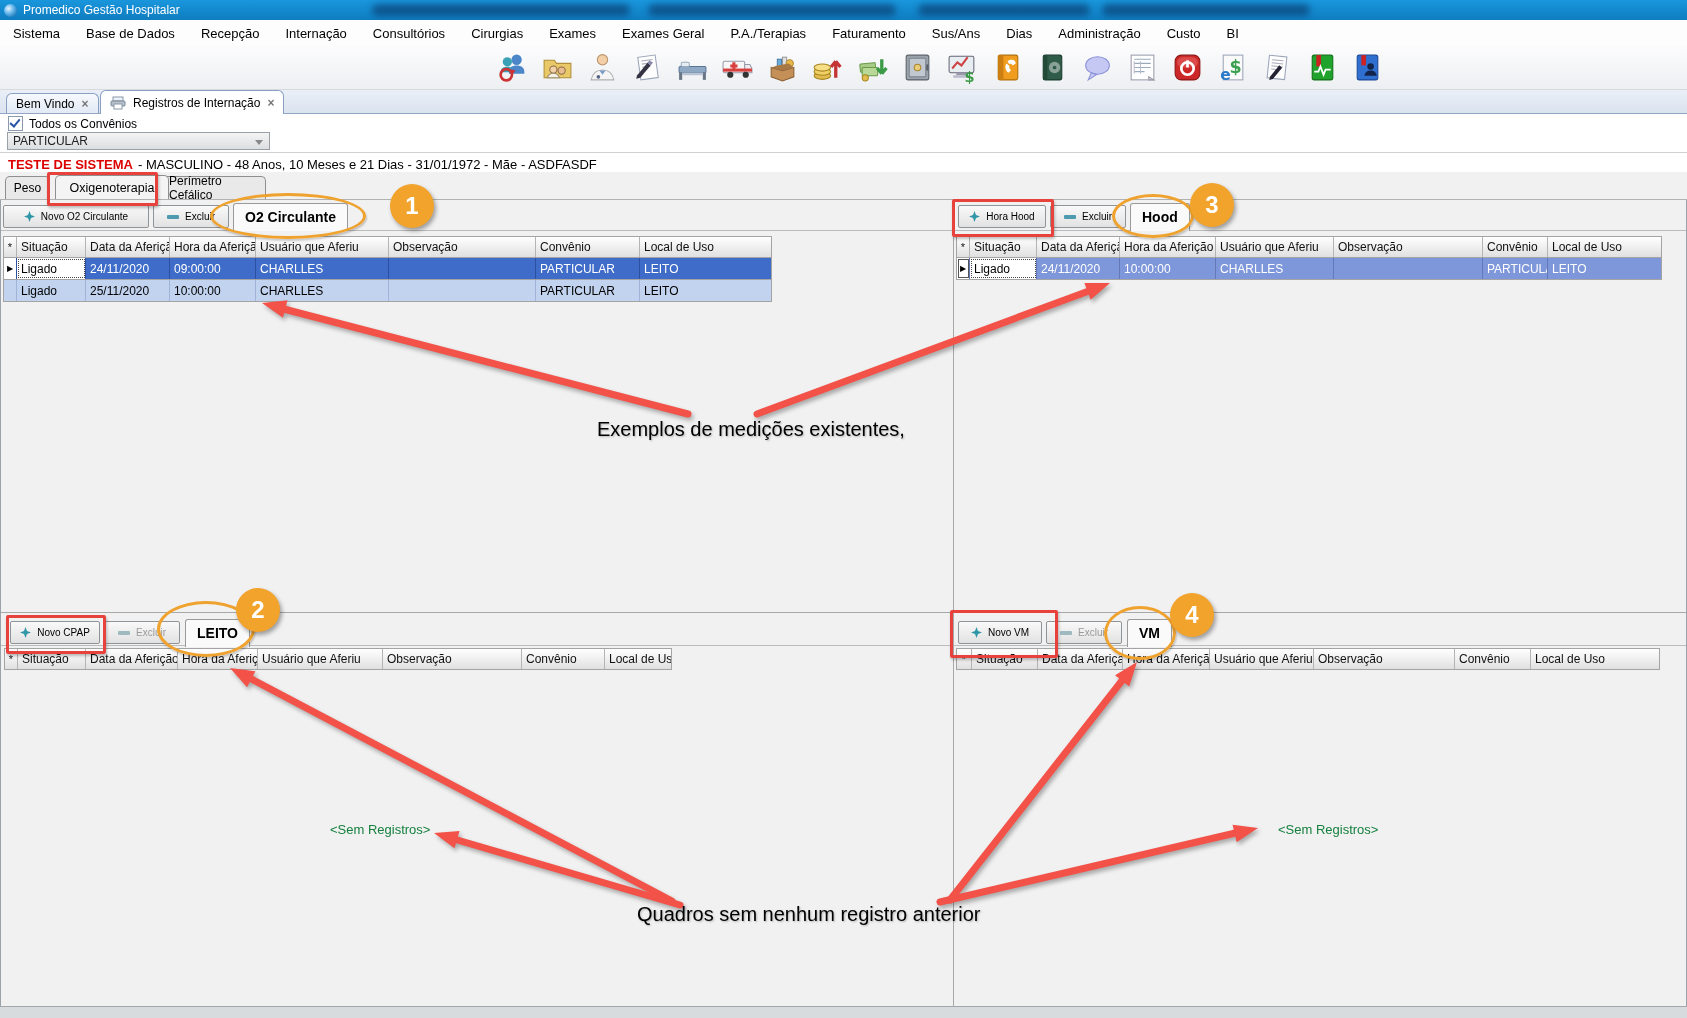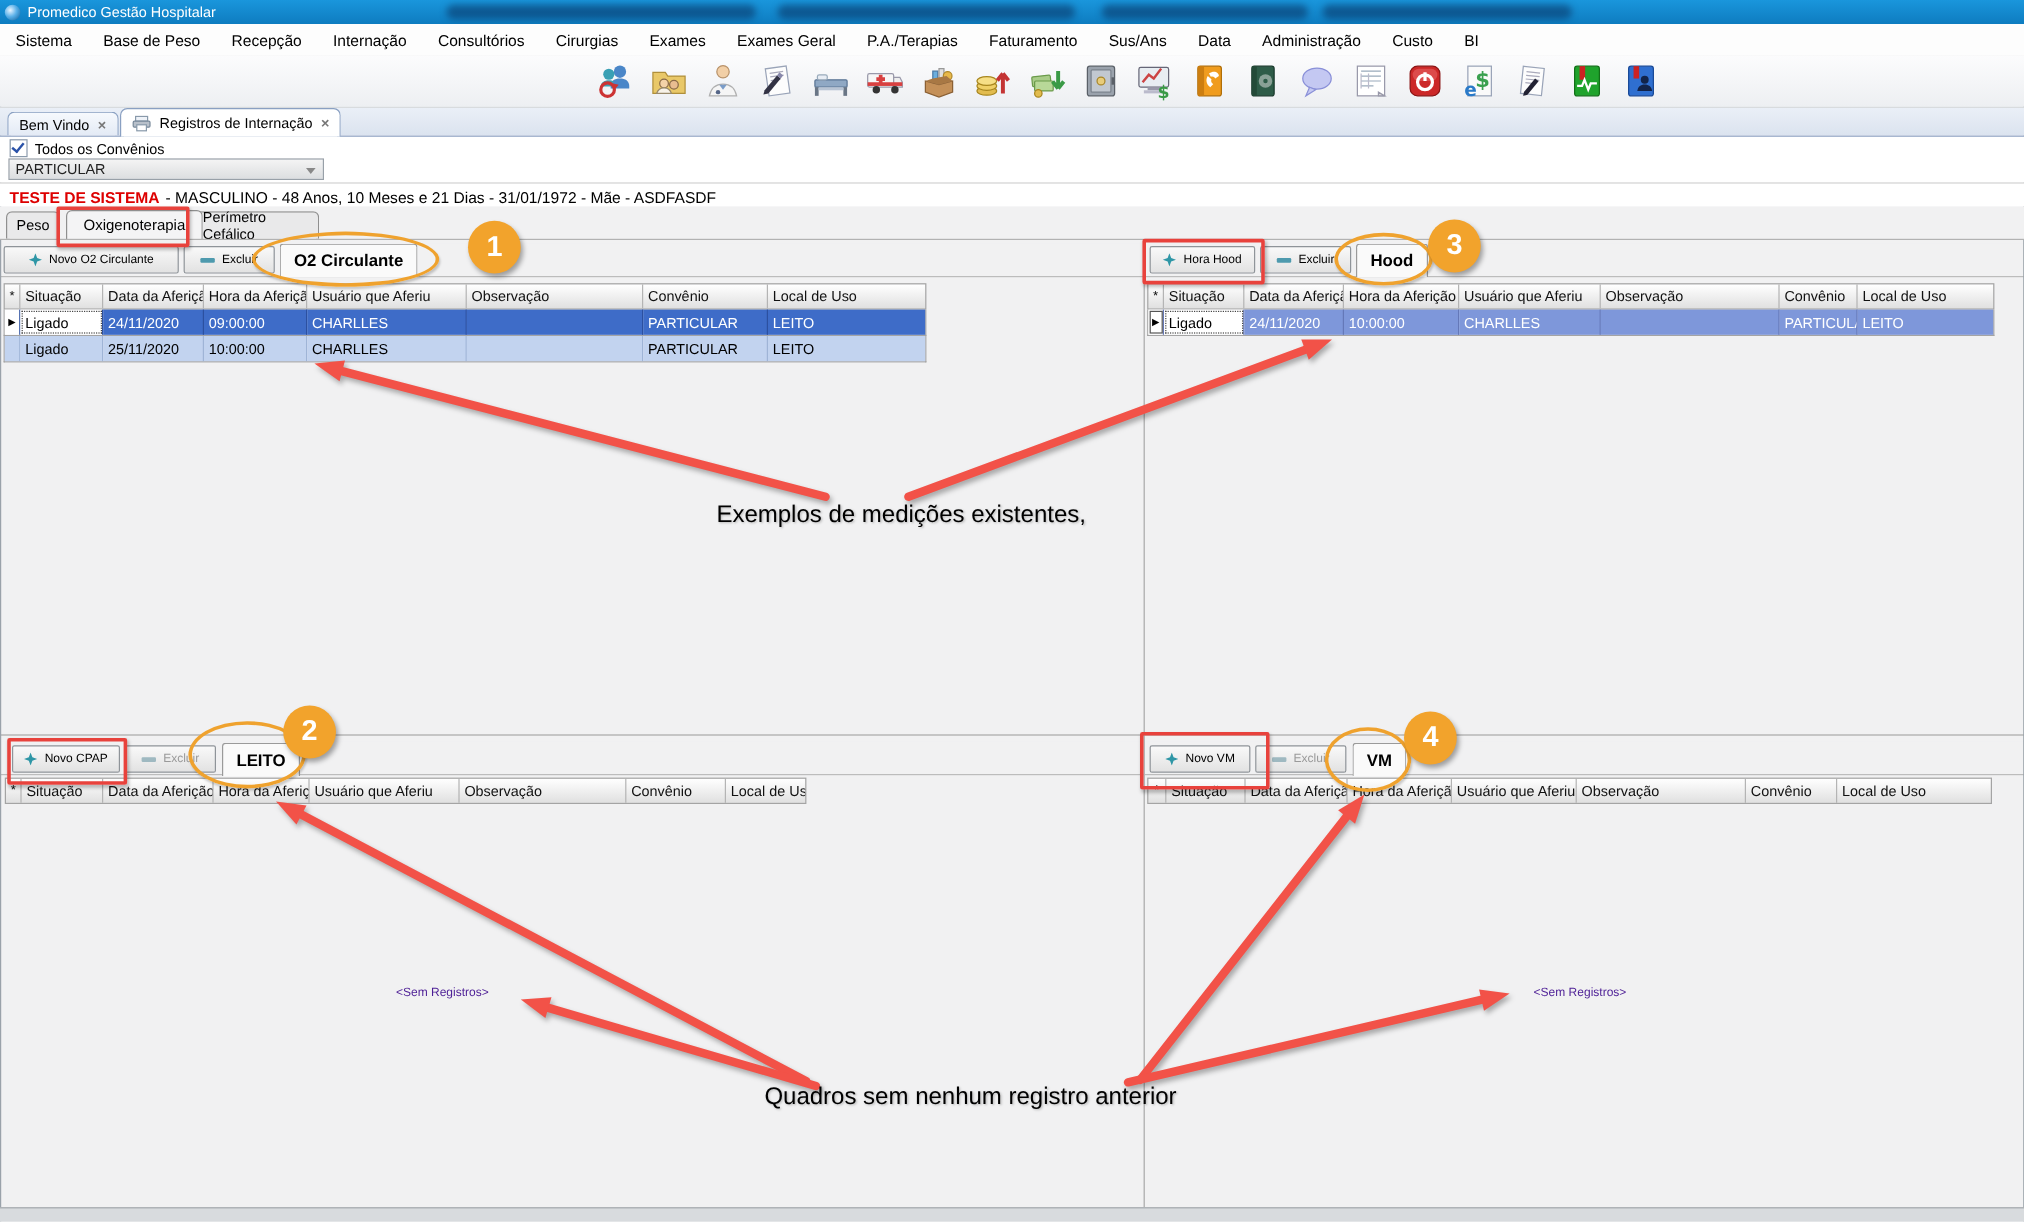--- a/index.html
+++ b/index.html
@@ -83,21 +83,21 @@
   .gcell{border-right:1px solid #b4b4b4;display:flex;align-items:center;padding:0 4px;
          box-sizing:border-box;overflow:hidden;white-space:nowrap;flex:0 0 auto}
   .gcell:last-child{border-right:none}
   .ghead .gcell{color:#111}
   .corner{justify-content:center;color:#666;font-size:11px;padding:0}
   .row-sel .gcell{background:#3e6cc8;color:#fff;border-right-color:#2c50a0}
   .row-alt .gcell{background:#c2d3ef;color:#000;border-right-color:#9fb4d6}
   .row-sel2 .gcell{background:#7e97da;color:#fff;border-right-color:#6478b8}
   .cell-ind{background:#fff !important;color:#000 !important;justify-content:center;font-size:8px;padding:0}
   .cell-focus{background:#fff !important;color:#000 !important;outline:1px dotted #444;outline-offset:-2px}
-  .sem-registros{position:absolute;font-size:10px;color:#4c1d95}
+  .sem-registros{position:absolute;font-size:13px;color:#15803d}
 
   
   .frame-left{left:0;top:0;width:1px;height:1018px;background:#9aa2aa}
   .frame-right{left:1686px;top:0;width:1px;height:1018px;background:#9aa2aa}
   .frame-bottom{left:0;top:1006px;width:1687px;height:12px;background:#d8dbde;border-top:1px solid #a4a8ac}
 
   
   .anno{z-index:80;pointer-events:none}
   .anno-rect{position:absolute;border:3px solid #e8423c;border-radius:2px;box-shadow:1px 2px 3px rgba(0,0,0,.25)}
   .anno-ellipse{position:absolute;border:3px solid #efa22e;border-radius:50%;box-shadow:1px 2px 2px rgba(0,0,0,.2)}
@@ -116,31 +116,31 @@
   <span class="app-icon"></span>
   <span>Promedico Gestão Hospitalar</span>
   <span class="blur-patch" style="left:372px;width:258px"></span>
   <span class="blur-patch" style="left:648px;width:248px"></span>
   <span class="blur-patch" style="left:918px;width:172px"></span>
   <span class="blur-patch" style="left:1102px;width:208px"></span>
 </div>
 
 <div class="abs menubar">
   <span class="menu-item">Sistema</span>
-  <span class="menu-item">Base de Peso</span>
+  <span class="menu-item">Base de Dados</span>
   <span class="menu-item">Recepção</span>
   <span class="menu-item">Internação</span>
   <span class="menu-item">Consultórios</span>
   <span class="menu-item">Cirurgias</span>
   <span class="menu-item">Exames</span>
   <span class="menu-item">Exames Geral</span>
   <span class="menu-item">P.A./Terapias</span>
   <span class="menu-item">Faturamento</span>
   <span class="menu-item">Sus/Ans</span>
-  <span class="menu-item">Data</span>
+  <span class="menu-item">Dias</span>
   <span class="menu-item">Administração</span>
   <span class="menu-item">Custo</span>
   <span class="menu-item">BI</span>
 </div>
 
 <div class="abs toolbar">
   <div class="tool">
       <svg viewBox="0 0 32 32">
         <circle cx="20" cy="8.5" r="5" fill="#4a86c8"></circle>
         <path d="M12.5 20c0-4 3.2-6 7.5-6s7.5 2 7.5 6v2h-15z" fill="#4a86c8"></path>

